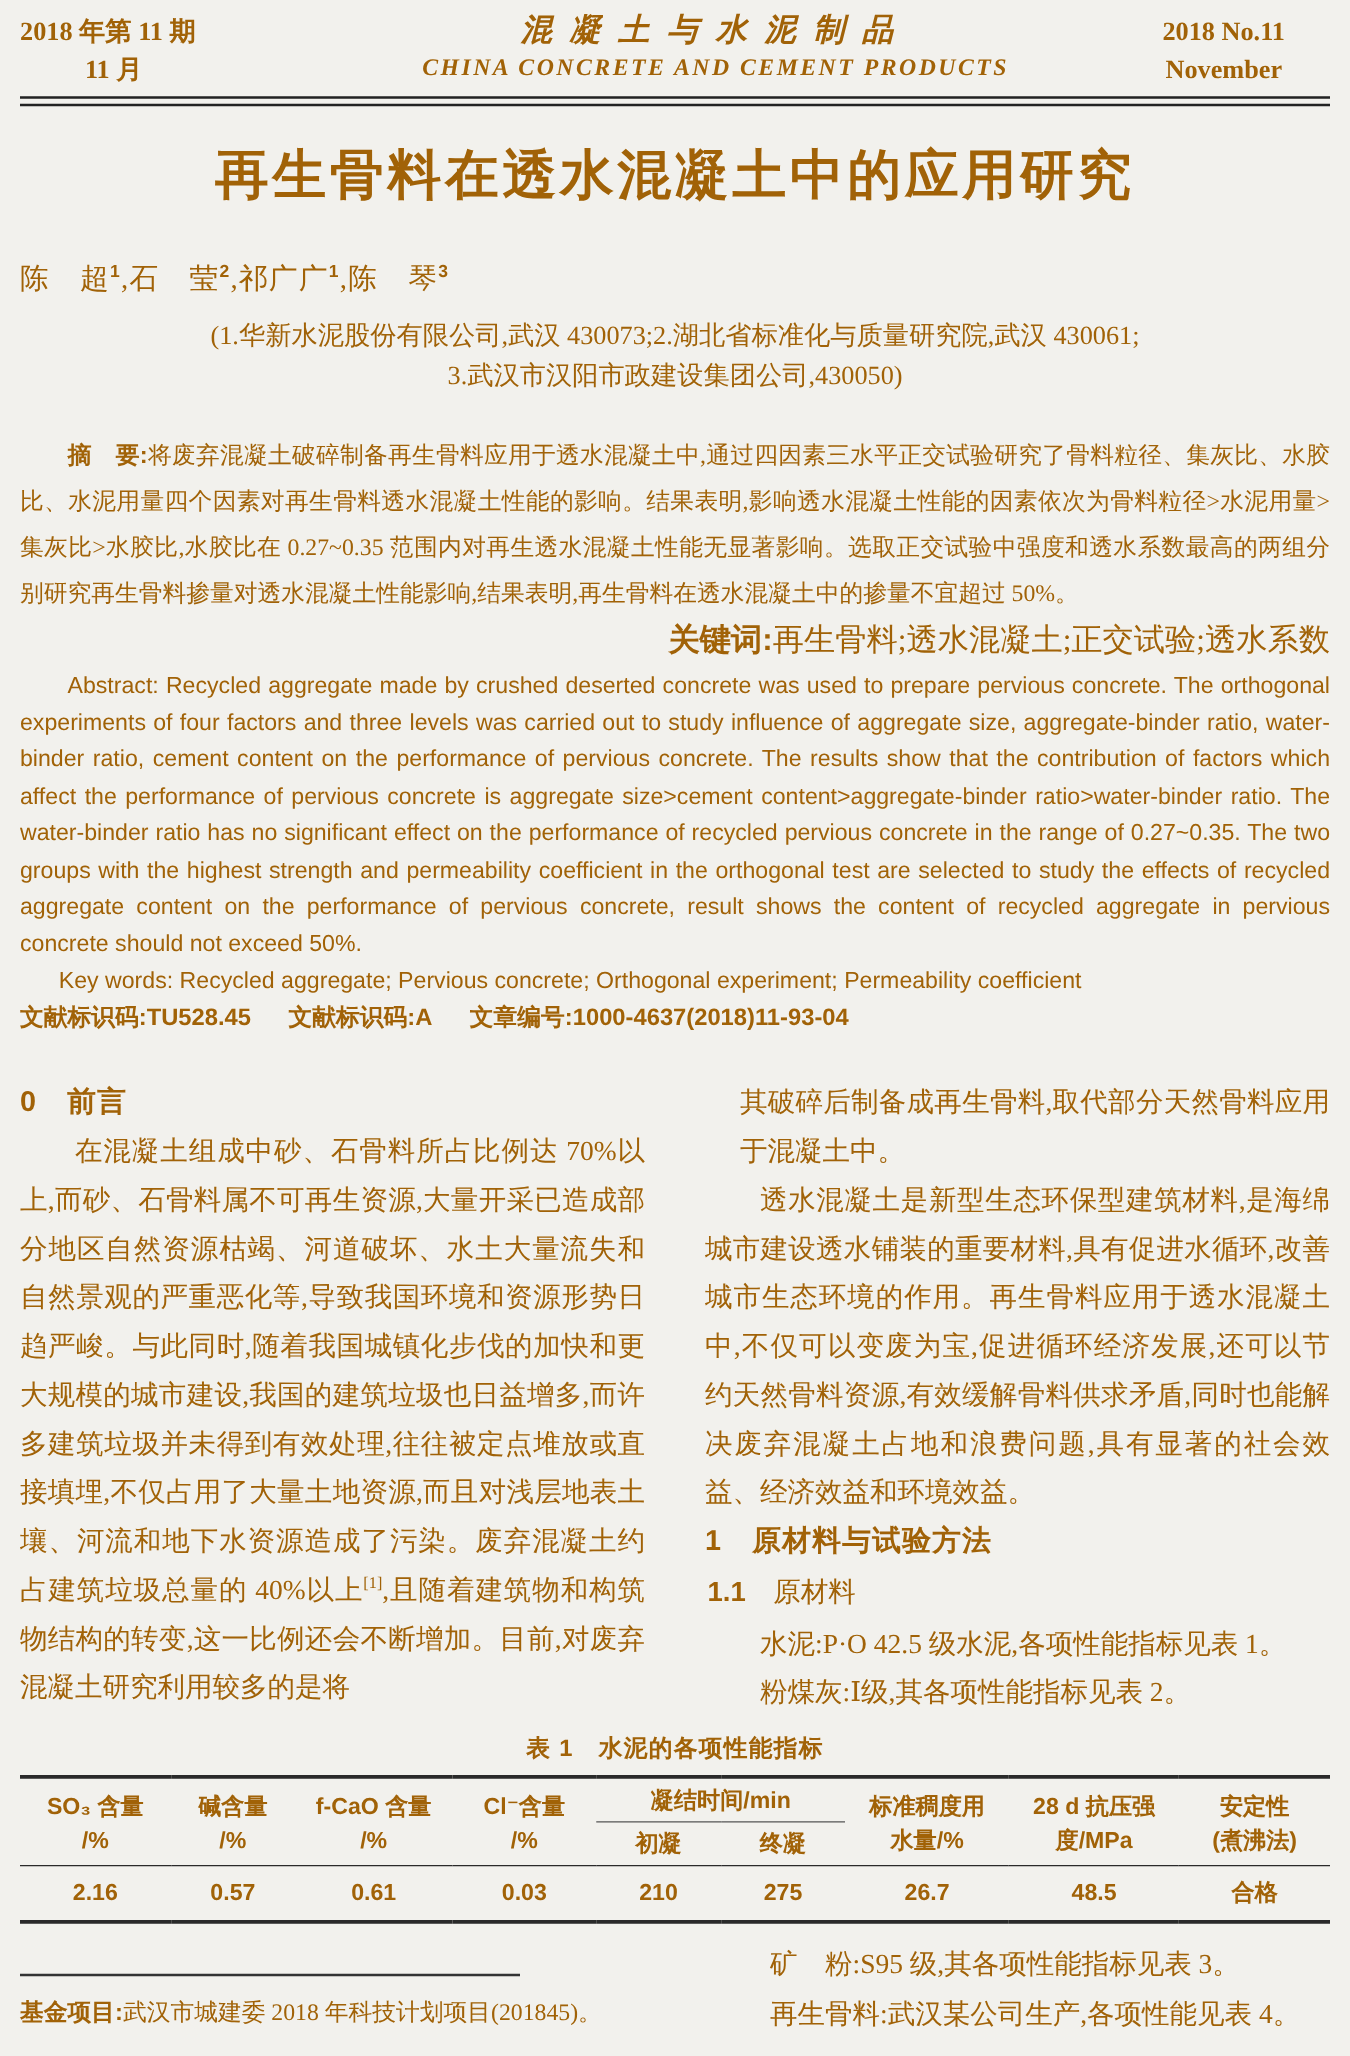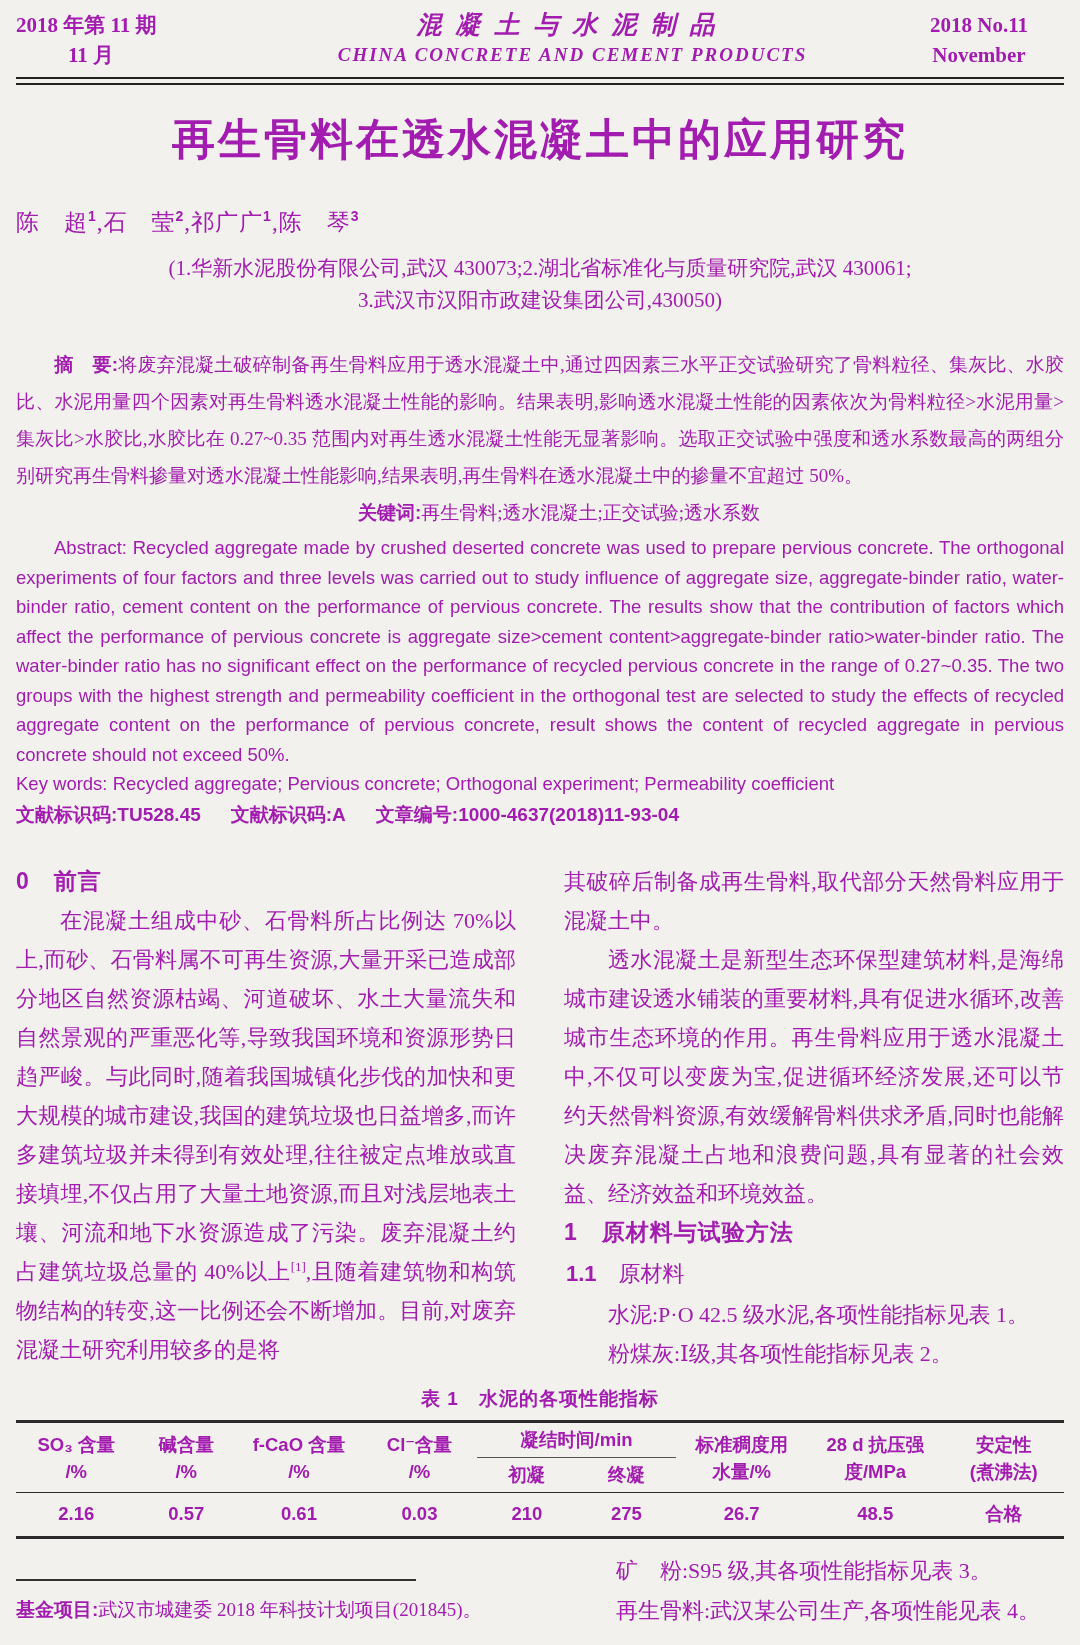--- a/index.html
+++ b/index.html
@@ -2,21 +2,21 @@
 <html><head>
 <meta charset="utf-8">
 <style>
   html,body{margin:0;padding:0;}
   body{background:#e8e7e4;}
   .page{
     position:relative;
     width:1080px;height:1645px;
     margin:0 auto;
     background:#f2f1ed;
-    color:#a21caf;
+    color:#a16207;
     font-family:"Liberation Serif","DejaVu Serif",serif;
     overflow:hidden;
     box-sizing:border-box;
     padding:10px 16px 0 16px;
   }
 
   
   .hdr{display:flex;align-items:flex-start;}
   .hdr-left{width:235px;font-size:21px;font-weight:600;line-height:30px;}
   .hdr-left .l2{text-align:center;width:150px;}
@@ -33,40 +33,40 @@
     font-size:43px;font-weight:700;letter-spacing:3px;
   }
   .authors{margin-top:38px;font-size:23px;letter-spacing:1px;}
   .authors sup{font-size:14px;font-weight:700;font-family:"Liberation Sans","DejaVu Sans",sans-serif;}
   .affil{margin-top:14px;text-align:center;font-size:21px;line-height:32px;}
   .affil + .affil{margin-top:0;}
 
   
   .abstract-cn{margin-top:30px;font-size:19px;line-height:37px;text-align:justify;}
   .lbl{font-weight:700;font-family:"Liberation Sans","DejaVu Sans",sans-serif;}
-  .keywords-cn{font-size:19px;line-height:37px;text-align:center;}
+  .keywords-cn{font-size:25px;line-height:37px;text-align:right;}
   .abstract-en{margin-top:2px;font-size:18.5px;line-height:29.5px;text-align:justify;
     font-family:"Liberation Sans","DejaVu Sans",sans-serif;}
   .abstract-en .ind,.keywords-cn .ind,.abstract-cn .ind{display:inline-block;width:38px;}
-  .keywords-en{font-size:18.5px;line-height:30px;font-family:"Liberation Sans","DejaVu Sans",sans-serif;}
+  .keywords-en{font-size:18.5px;line-height:30px;font-family:"Liberation Sans","DejaVu Sans",sans-serif;margin-left:31px;}
   .clc-line{font-size:19px;line-height:31px;font-family:"Liberation Sans","DejaVu Sans",sans-serif;}
   .clc-line .sp{margin-left:30px;}
   .clc-line .val{font-weight:600;}
 
   
   .columns{display:flex;gap:48px;margin-top:32px;height:512px;overflow:hidden;}
   .col{width:508px;font-size:22px;line-height:39px;text-align:justify;}
   .col h2{
     margin:0;font-size:23px;font-weight:700;line-height:39px;
     font-family:"Liberation Sans","DejaVu Sans",sans-serif;letter-spacing:1px;
   }
   .col h3{margin:2px;font-size:22px;line-height:39px;font-weight:400;}
   .col h3 .num{font-weight:700;font-family:"Liberation Sans","DejaVu Sans",sans-serif;}
   .col p{margin:0;text-indent:2em;}
-  .col p.noind{text-indent:0;}
+  .col p.noind{text-indent:0;margin-left:28px;}
   .col sup{font-size:13px;line-height:0;}
 
   
   .tbl-caption{
     margin-top:12px;text-align:center;font-size:19px;font-weight:700;
     font-family:"Liberation Sans","DejaVu Sans",sans-serif;letter-spacing:1px;
   }
   table.t1{
     width:100%;margin-top:8px;border-collapse:collapse;
     font-family:"Liberation Sans","DejaVu Sans",sans-serif;

